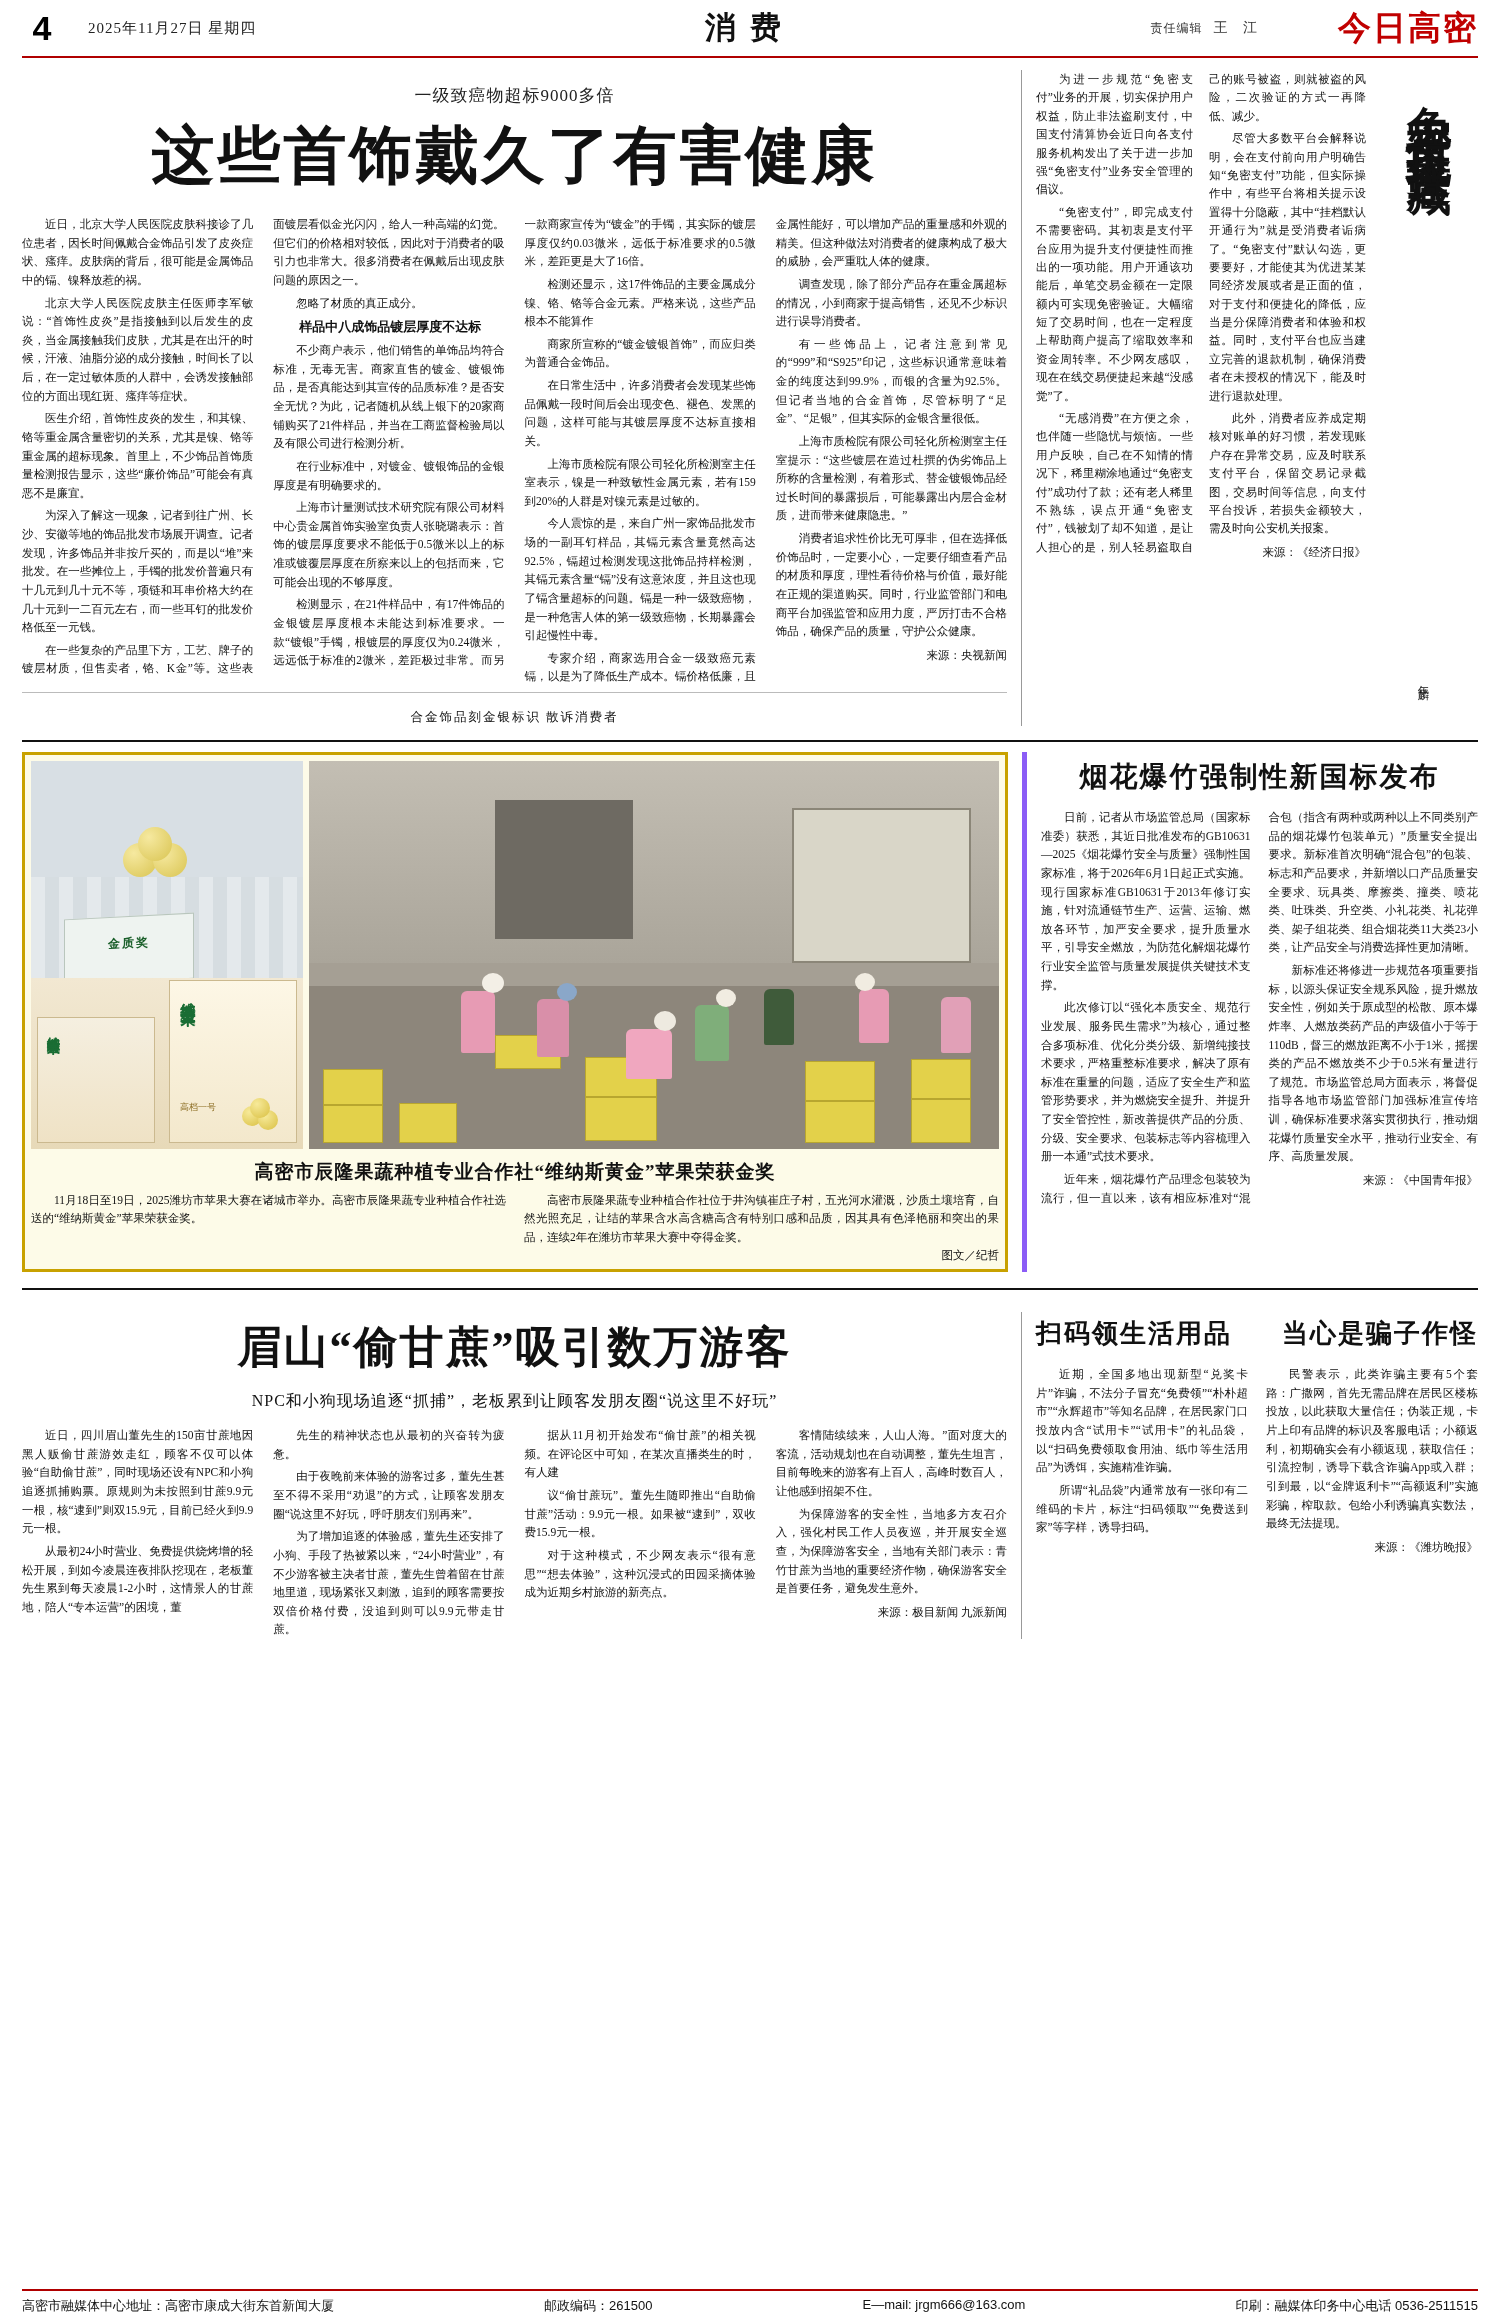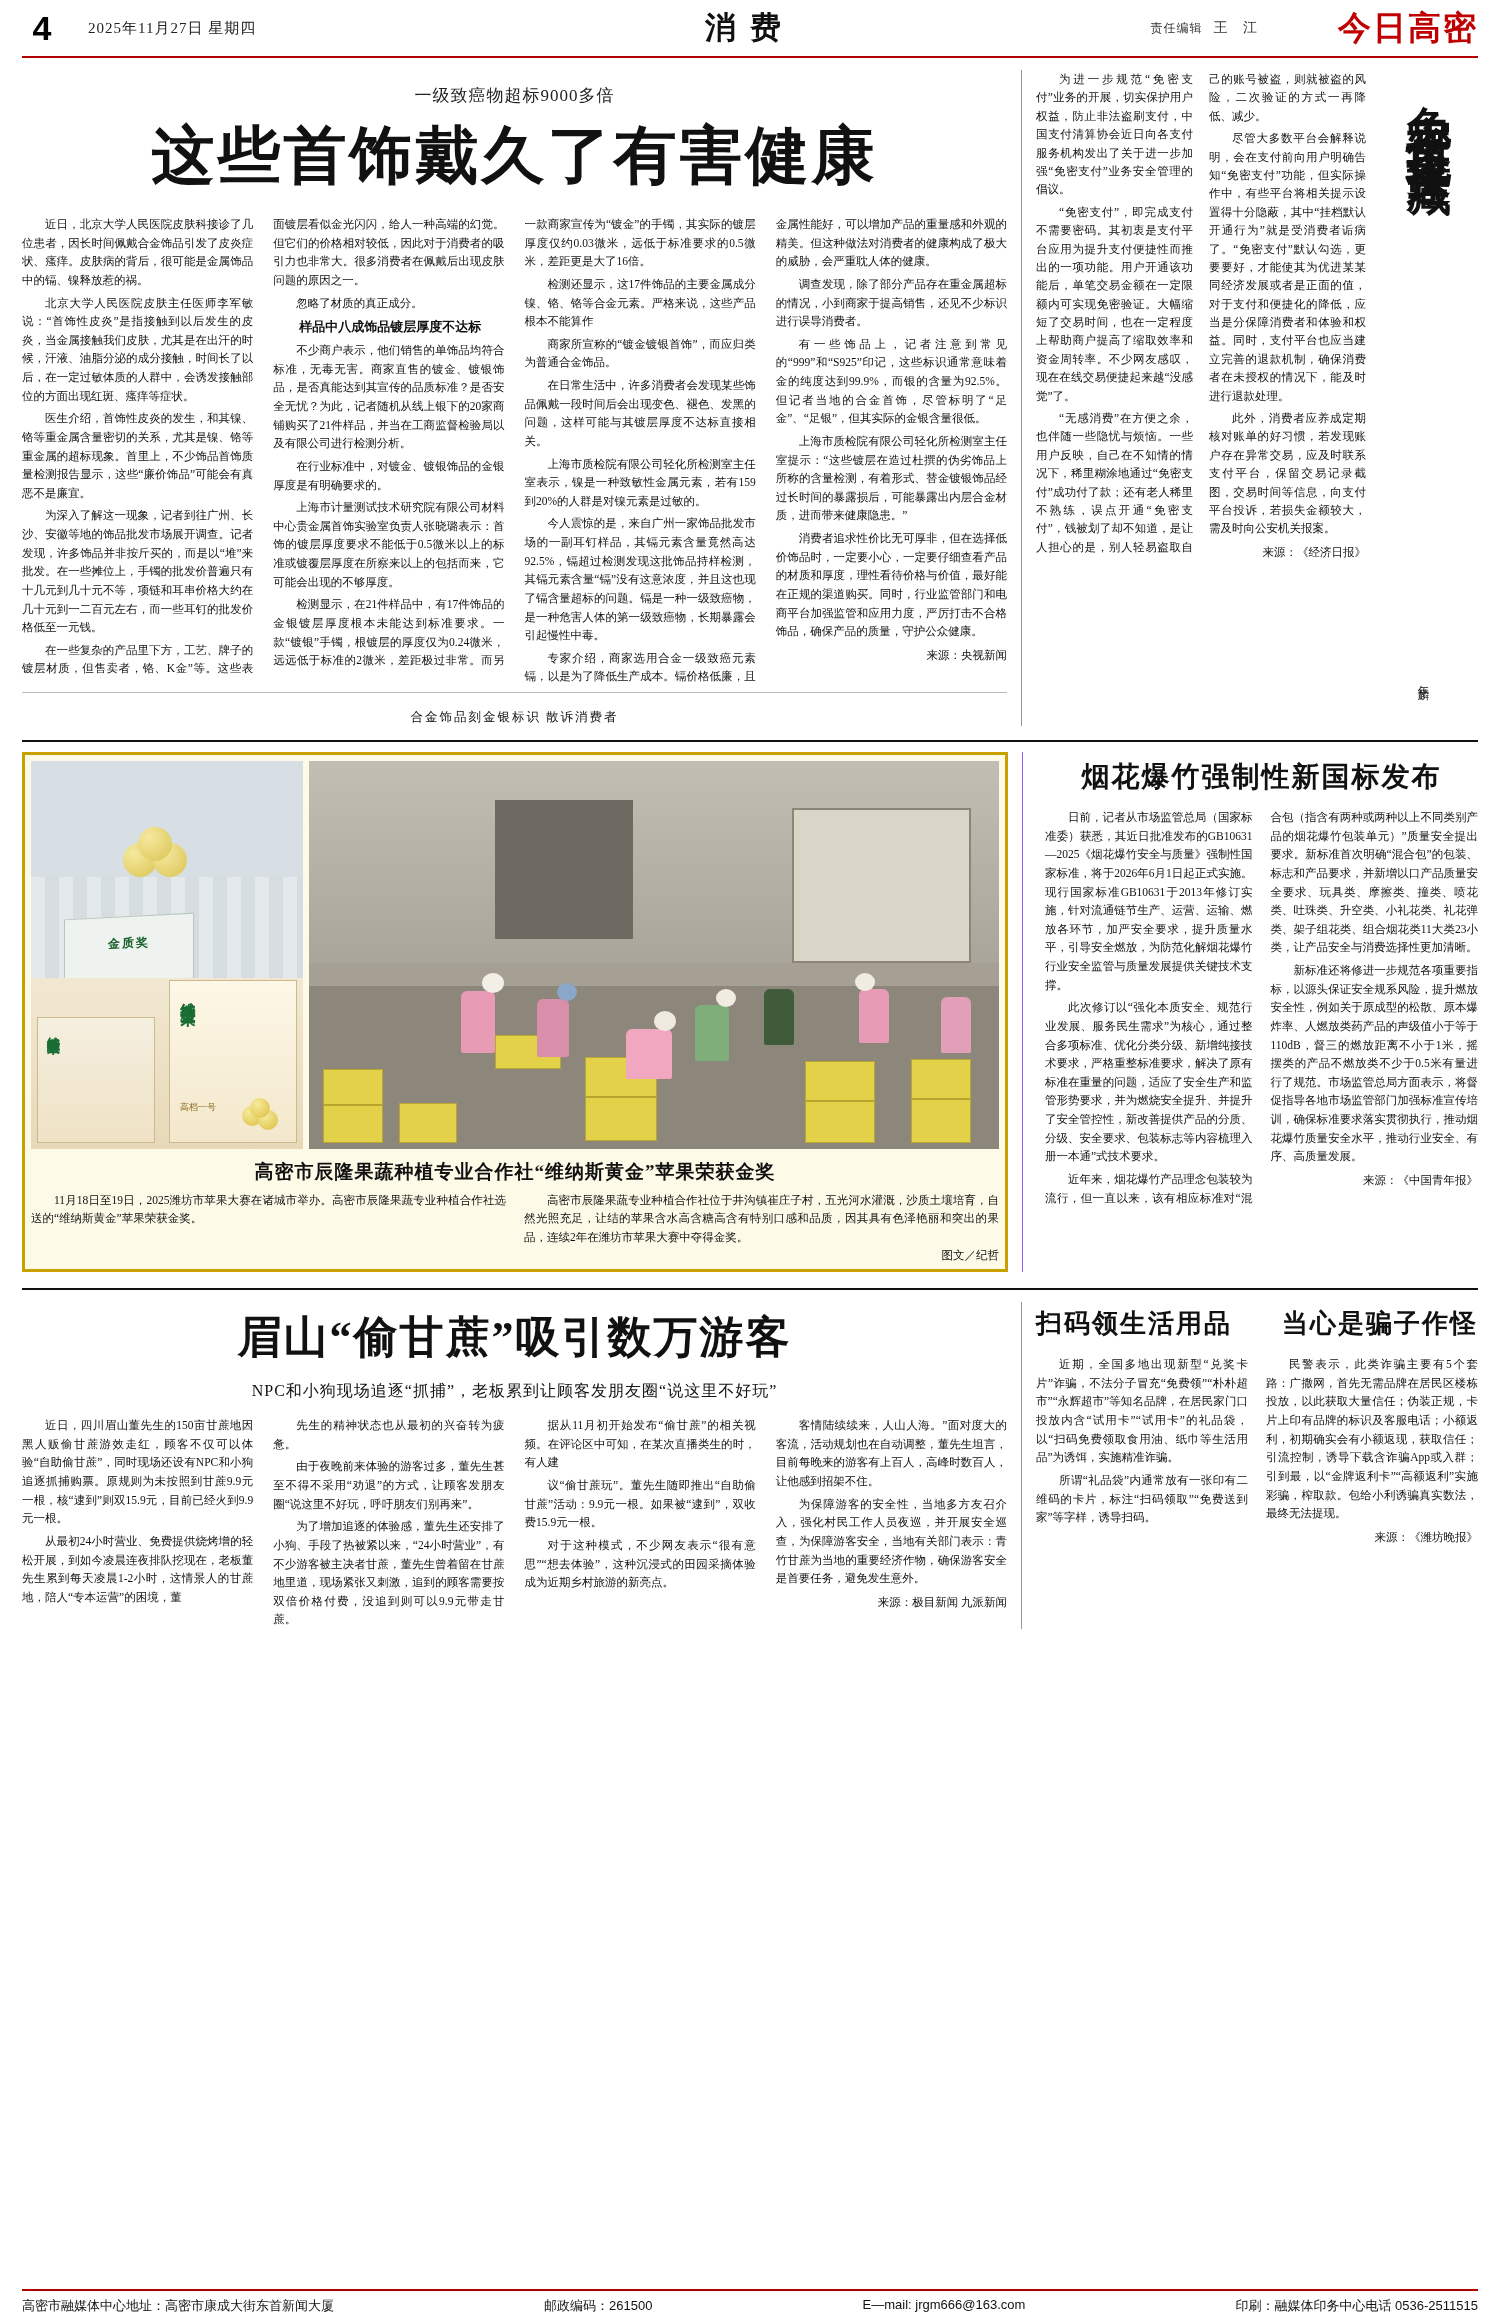--- a/index.html
+++ b/index.html
@@ -49,21 +49,21 @@
     margin-left:10px;
     height:600px;
   }
   .right-cols { font-size:11.5px; line-height:1.6; text-align:justify; column-count:2; column-gap:16px; width:330px; }
   .right-cols p { margin:0 0 4px; text-indent:2em; }
   .byline { font-size:11.5px; text-align:center; }
 
   
   .mid-area { display:flex; margin-top:14px; border-top:2px solid #111; padding-top:10px; }
   .mid-left { width:1000px; padding-right:14px; }
-  .mid-right { width:456px; padding-left:22px; border-left:1px solid #8b5cf6; }
+  .mid-right { width:456px; padding-left:14px; border-left:5px solid #8b5cf6; }
 
   .photo-box { border:3px solid #c8a100; padding:6px; background:#fdfbe8; }
   .photo-row { display:flex; gap:6px; }
   .ph { position:relative; overflow:hidden; }
   .ph1 { width:272px; height:388px; }
   .ph2 { flex:1; height:388px; }
 
   
   .p1 { width:100%; height:100%; background:linear-gradient(#d8dfe4 0 36%, #e9e2d2 36% 52%, #cfd6db 52% 100%); position:relative; }
   .p1 .table { position:absolute; left:0; top:30%; width:100%; height:26%; background:repeating-linear-gradient(90deg,#e4e9ec 0 14px,#d6dde1 14px 28px); }
@@ -94,21 +94,21 @@
   .cap-title { font-weight:bold; font-size:19px; text-align:center; margin:10px 0 6px; letter-spacing:1px; }
   .cap-body { font-size:11.5px; line-height:1.6; text-align:justify; column-count:2; column-gap:18px; }
   .cap-body p { margin:0 0 3px; text-indent:2em; }
   .cap-sign { text-align:right; font-size:11.5px; margin-top:2px; }
 
   .mr-title { font-weight:bold; font-size:28px; text-align:center; letter-spacing:2px; margin:6px 0 12px; }
   .mr-cols { column-count:2; column-gap:18px; font-size:11.5px; line-height:1.62; text-align:justify; }
   .mr-cols p { margin:0 0 4px; text-indent:2em; }
 
   
-  .bot-area { display:flex; margin-top:16px; border-top:2px solid #111; padding-top:12px; }
+  .bot-area { display:flex; margin-top:16px; border-top:2px solid #111; padding-top:22px; }
   .bot-left { width:1000px; padding-right:14px; border-right:1px solid #999; }
   .bot-right { width:456px; padding-left:14px; }
 
   .bl-head { text-align:center; font-weight:bold; font-size:44px; letter-spacing:2px; margin:6px 0 14px; }
   .bl-sub { text-align:center; font-size:16px; margin-bottom:14px; letter-spacing:1px; }
   .br-heads { display:flex; justify-content:space-between; font-weight:bold; font-size:26px; letter-spacing:2px; margin:4px 0 14px; }
 
   
   .footer { position:absolute; left:22px; right:22px; bottom:6px; border-top:2px solid #b00000; padding-top:6px;
             display:flex; justify-content:space-between; font-size:13px; color:#111; font-family:"Liberation Sans", sans-serif; }

